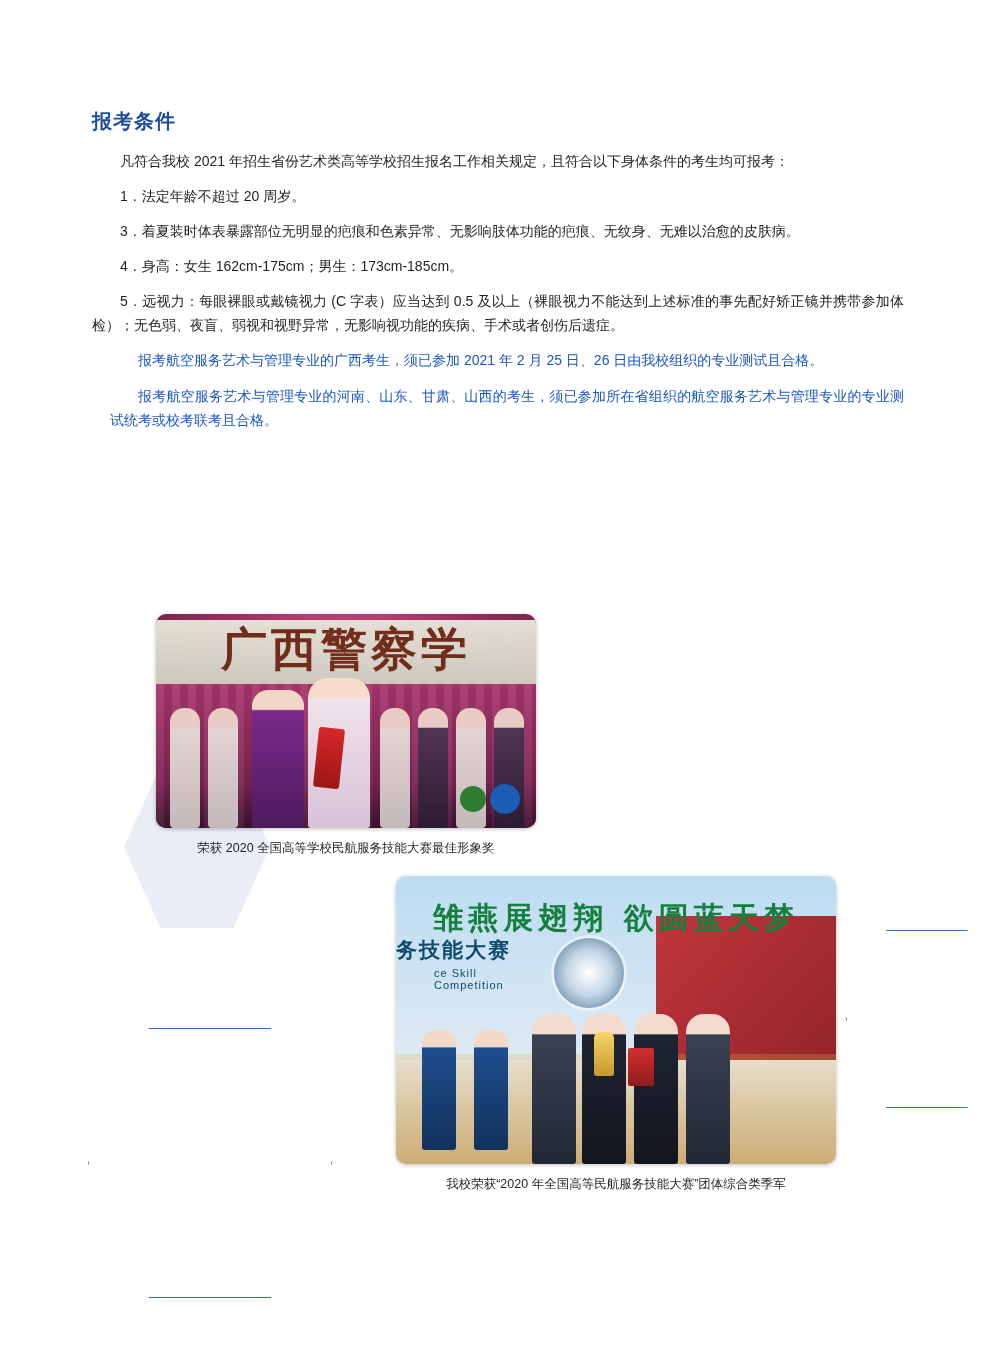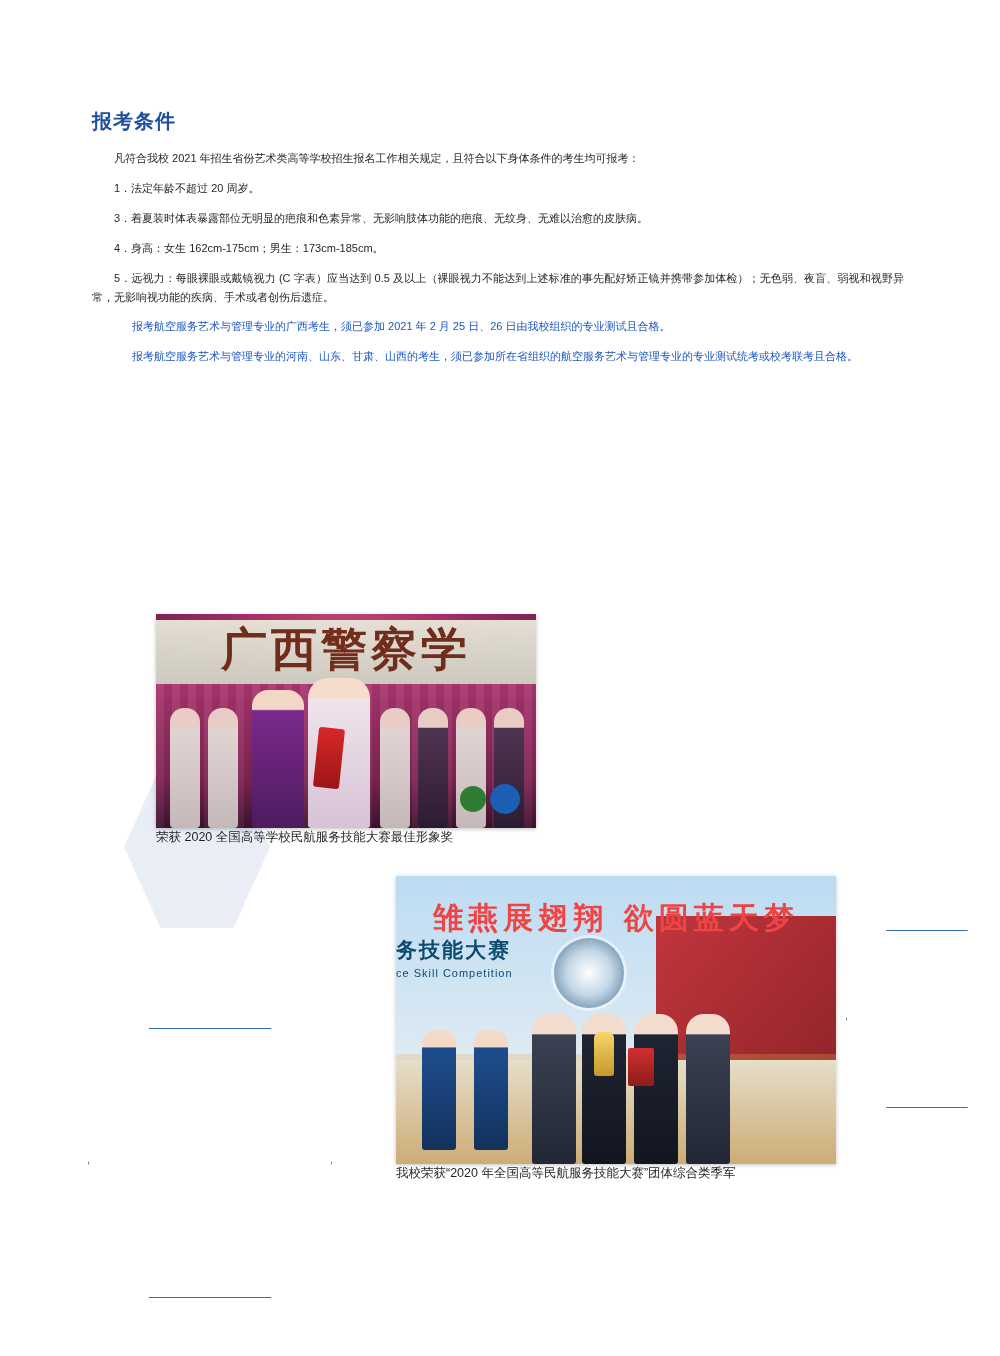--- a/index.html
+++ b/index.html
@@ -77,21 +77,21 @@
   }
   .section-title {
     font-size: 20px;
     font-weight: bold;
     color: #1f4e9c;
     letter-spacing: 1px;
     margin: 0 0 14px 0;
   }
   p {
     margin: 0 0 11px 0;
-    font-size: 11px;
+    font-size: 14px;
     line-height: 1.72;
     text-align: justify;
     color: #231f20;
   }
   p.indent {
     text-indent: 2em;
   }
   p.item {
     text-indent: 2em;
   }
@@ -111,31 +111,32 @@
 
   
   .photo-block {
     position: absolute;
     z-index: 6;
   }
   #photo-block-1 { left: 156px; top: 614px; width: 380px; }
   #photo-block-2 { left: 396px; top: 876px; width: 440px; }
 
   .photo {
-    border-radius: 0;
+    border-radius: 10px;
     overflow: hidden;
     position: relative;
     box-shadow: 0 1px 4px rgba(0,0,0,0.25);
   }
   #photo-1 { width: 380px; height: 214px; }
   #photo-2 { width: 440px; height: 288px; }
 
   .caption {
-    margin-top: 0;
+    margin-top: 11px;
     font-size: 12.5px;
+    text-align: center;
     color: #231f20;
     line-height: 1.5;
   }
 
   
   .p1-bg {
     position: absolute; inset: 0;
     background:
       radial-gradient(ellipse at 50% 20%, #c94a7e 0%, #9c2d63 45%, #5e1b41 100%);
   }
@@ -198,32 +199,32 @@
   .p2-board {
     position: absolute; left: 0; top: 0; width: 100%; height: 184px;
     background: linear-gradient(180deg, #bcdcf2 0%, #dfeaf3 100%);
   }
   .p2-title {
     position: absolute; left: 0; top: 22px; width: 100%;
     text-align: center;
     font-family: "DejaVu Serif", serif;
     font-size: 30px;
     font-weight: bold;
-    color: #ef4444;
+    color: #15803d;
     letter-spacing: 5px;
     white-space: nowrap;
   }
   .p2-left-panel {
     position: absolute; left: 0; top: 60px; width: 148px; height: 80px;
     color: #0c4a6e;
   }
   .p2-left-panel .l1 {
     font-size: 21px; font-weight: bold; letter-spacing: 2px; font-family: "DejaVu Serif", serif;
   }
-  .p2-left-panel .l2 { font-size: 11px; letter-spacing: 1px; margin-top: 3px; }
+  .p2-left-panel .l2 { font-size: 11px; letter-spacing: 1px; margin-top: 3px; padding-left: 38px; }
   .p2-engine {
     position: absolute; left: 158px; top: 62px; width: 70px; height: 70px;
     border-radius: 50%;
     background: radial-gradient(circle at 50% 50%, #ffffff 0%, #c3d7e6 45%, #8aa6bd 70%, #5d7e99 100%);
     box-shadow: 0 0 0 3px rgba(255,255,255,0.5);
   }
   .p2-red-panel {
     position: absolute; right: 0; top: 40px; width: 180px; height: 144px;
     background: linear-gradient(135deg, #c1272d 0%, #8c1418 100%);
     opacity: 0.92;

